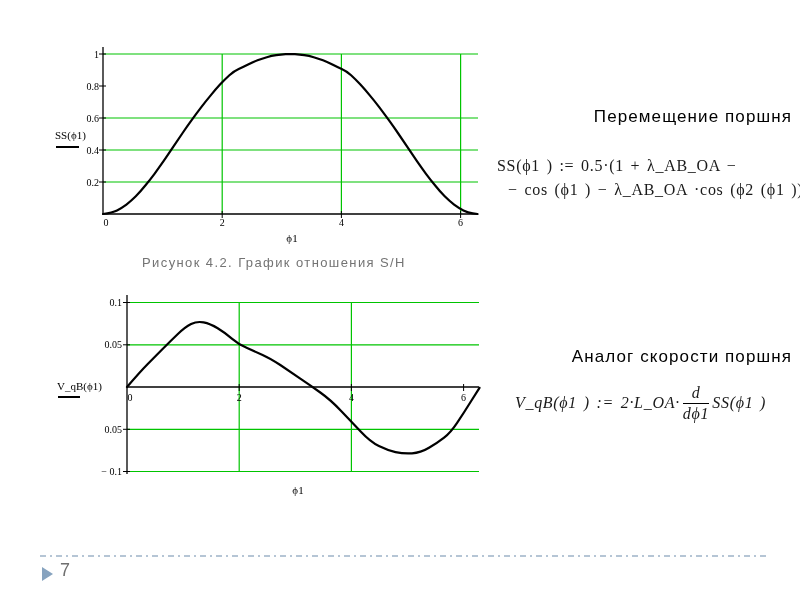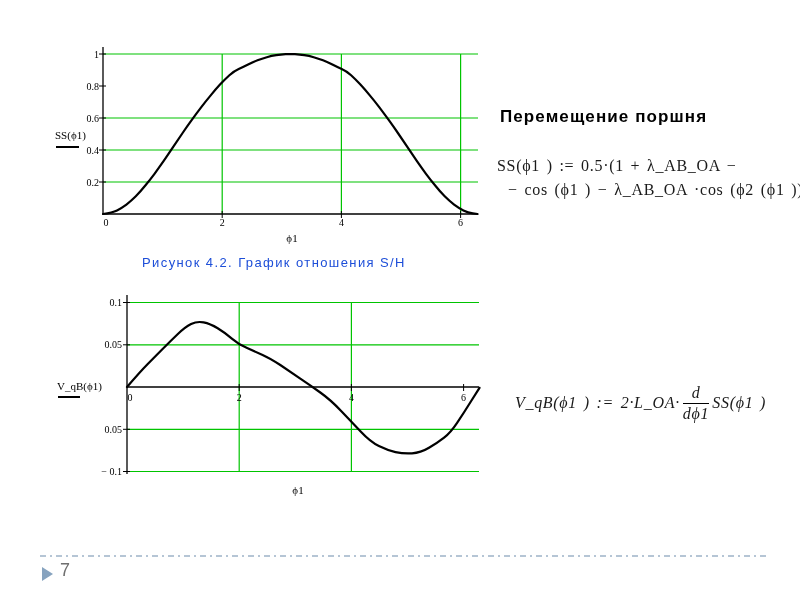--- a/index.html
+++ b/index.html
@@ -2,23 +2,23 @@
 <html><head>
 <meta charset="utf-8">
 <style>
   html,body{margin:0;padding:0;background:#fff;}
   .slide{position:relative;width:800px;height:600px;background:#ffffff;overflow:hidden;
          font-family:"Liberation Sans", sans-serif;color:#000;}
   svg.chart{position:absolute;overflow:visible;}
   svg text{fill:#000;}
   svg text.tick{font-family:"Liberation Serif","DejaVu Serif",serif;font-size:10px;}
   svg text.axis-label{font-family:"Liberation Serif","DejaVu Serif",serif;font-size:11px;}
-  .caption{position:absolute;font-size:13px;letter-spacing:1.4px;color:#1d4ed8;white-space:nowrap;}
-  .sec-heading{position:absolute;left:500px;width:292px;text-align:left;
-               font-size:17px;font-weight:bold;letter-spacing:1.1px;white-space:nowrap;}
+  .caption{position:absolute;font-size:13px;letter-spacing:1.4px;color:#737373;white-space:nowrap;}
+  .sec-heading{position:absolute;left:500px;width:292px;text-align:right;
+               font-size:17px;font-weight:normal;letter-spacing:1.1px;white-space:nowrap;}
   .formula{position:absolute;font-family:"Liberation Serif","DejaVu Serif",serif;
            font-size:16px;letter-spacing:0.7px;word-spacing:2px;white-space:nowrap;color:#1a1a1a;}
   .formula-line2{margin-left:11px;margin-top:6px;}
   .formula-flex{display:flex;align-items:center;height:40px;font-style:italic;}
   .frac{display:inline-block;text-align:center;margin:0 3px;line-height:1.1;}
   .frac .num{display:block;border-bottom:1.3px solid #000;padding:0 7px 1px 7px;}
   .frac .den{display:block;padding-top:1px;text-align:center;}
   .divider{position:absolute;left:38px;top:555px;}
   .bullet-triangle{position:absolute;left:42px;top:567px;width:0;height:0;
                    border-left:11px solid #87a3bf;border-top:7px solid transparent;
@@ -96,20 +96,21 @@
     </svg>
 
 
   <div class="sec-heading" style="top:107px">Перемещение поршня</div>
 
   <div class="formula" style="left:497px;top:157px">
     <div>SS(ϕ1 ) := 0.5·(1 + λ_AB_OA  −</div>
     <div class="formula-line2">− cos (ϕ1 ) − λ_AB_OA ·cos (ϕ2 (ϕ1 )))</div>
   </div>
 
+  <div class="sec-heading" style="top:347px">Аналог скорости поршня</div>
 
   <div class="formula formula-flex" style="left:515px;top:383px">
     <span>V_qB(ϕ1 ) := 2·L_OA·</span>
     <span class="frac">
       <span class="num">d</span>
       <span class="den">dϕ1</span>
     </span>
     <span>SS(ϕ1 )</span>
   </div>
 

